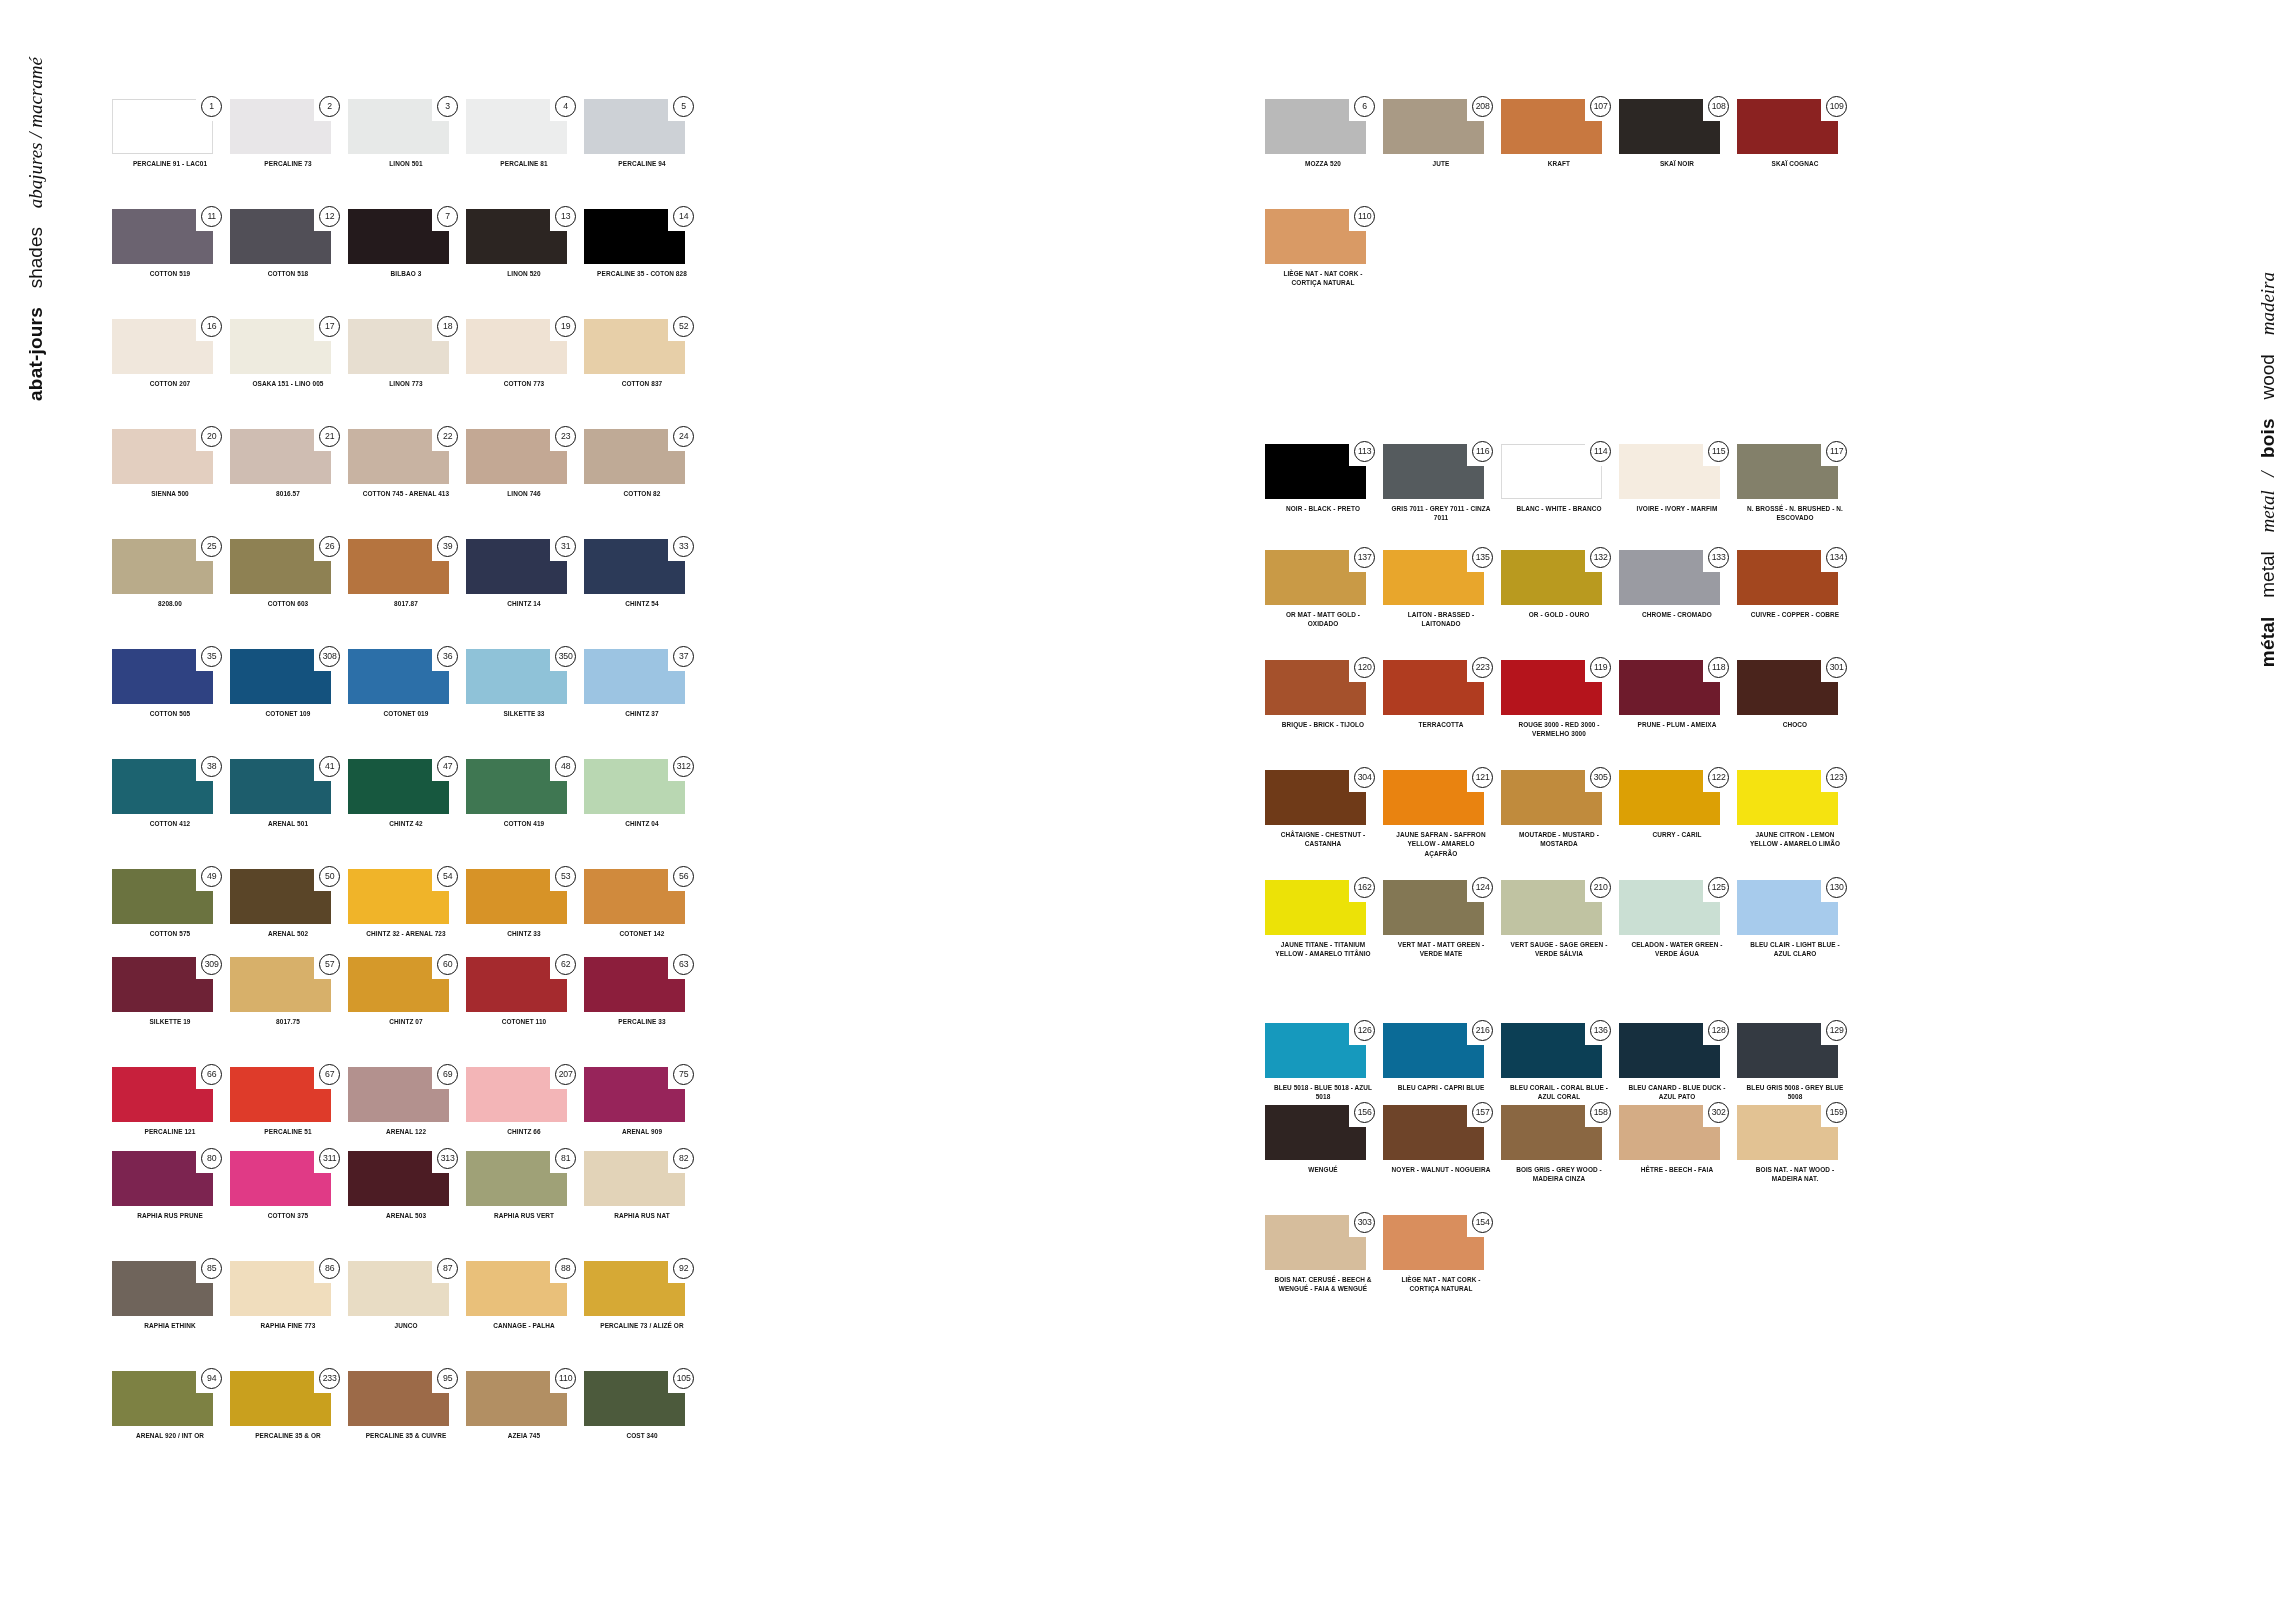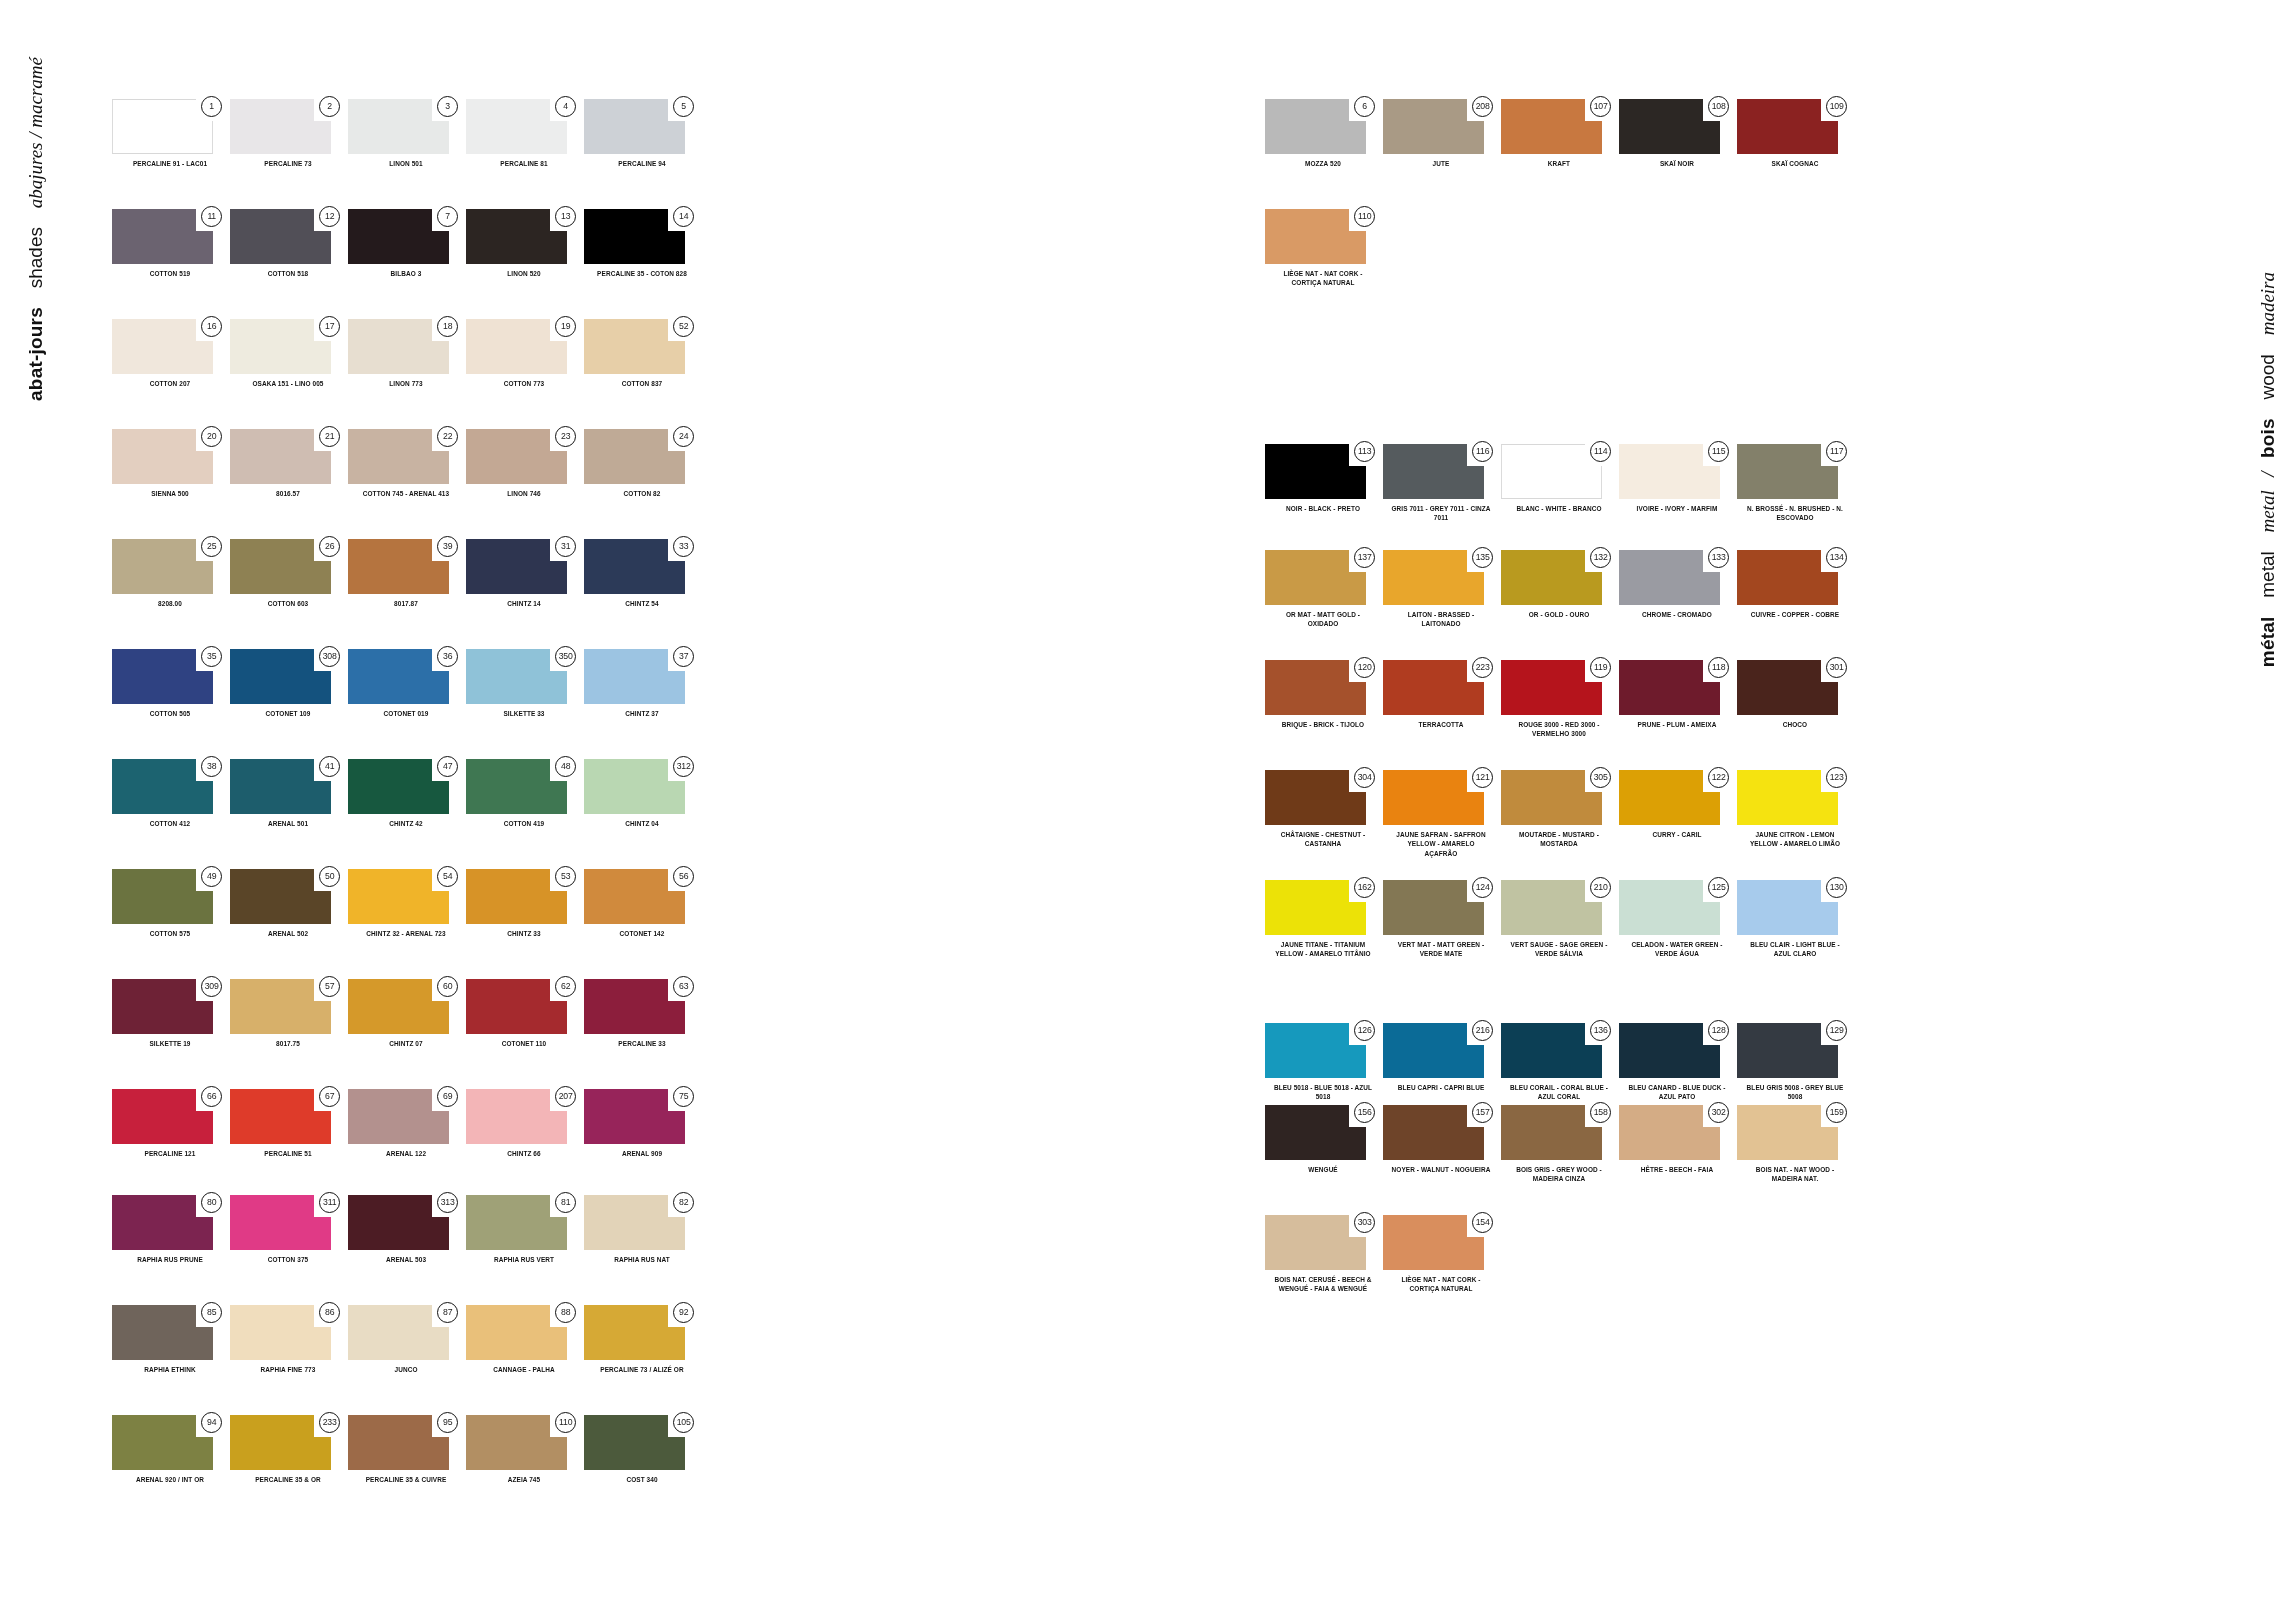--- a/index.html
+++ b/index.html
@@ -402,21 +402,21 @@
         </div>
         <div class="cell">
           <div class="chip-wrap">
             <div class="chip" style="background: rgb(185, 215, 178);"></div>
             <div class="notch"></div>
             <div class="badge">312</div>
           </div>
           <div class="caption">CHINTZ 04</div>
         </div>
       </div>
-      <div class="grid row" style="height: 110px;">
+      <div class="grid row" style="height: 88px;">
         <div class="cell">
           <div class="chip-wrap">
             <div class="chip" style="background: rgb(107, 115, 64);"></div>
             <div class="notch"></div>
             <div class="badge">49</div>
           </div>
           <div class="caption">COTTON 575</div>
         </div>
         <div class="cell">
           <div class="chip-wrap">
@@ -486,21 +486,21 @@
         </div>
         <div class="cell">
           <div class="chip-wrap">
             <div class="chip" style="background: rgb(140, 30, 60);"></div>
             <div class="notch"></div>
             <div class="badge">63</div>
           </div>
           <div class="caption">PERCALINE 33</div>
         </div>
       </div>
-      <div class="grid row" style="height: 106px;">
+      <div class="grid row" style="height: 84px;">
         <div class="cell">
           <div class="chip-wrap">
             <div class="chip" style="background: rgb(199, 32, 60);"></div>
             <div class="notch"></div>
             <div class="badge">66</div>
           </div>
           <div class="caption">PERCALINE 121</div>
         </div>
         <div class="cell">
           <div class="chip-wrap">

